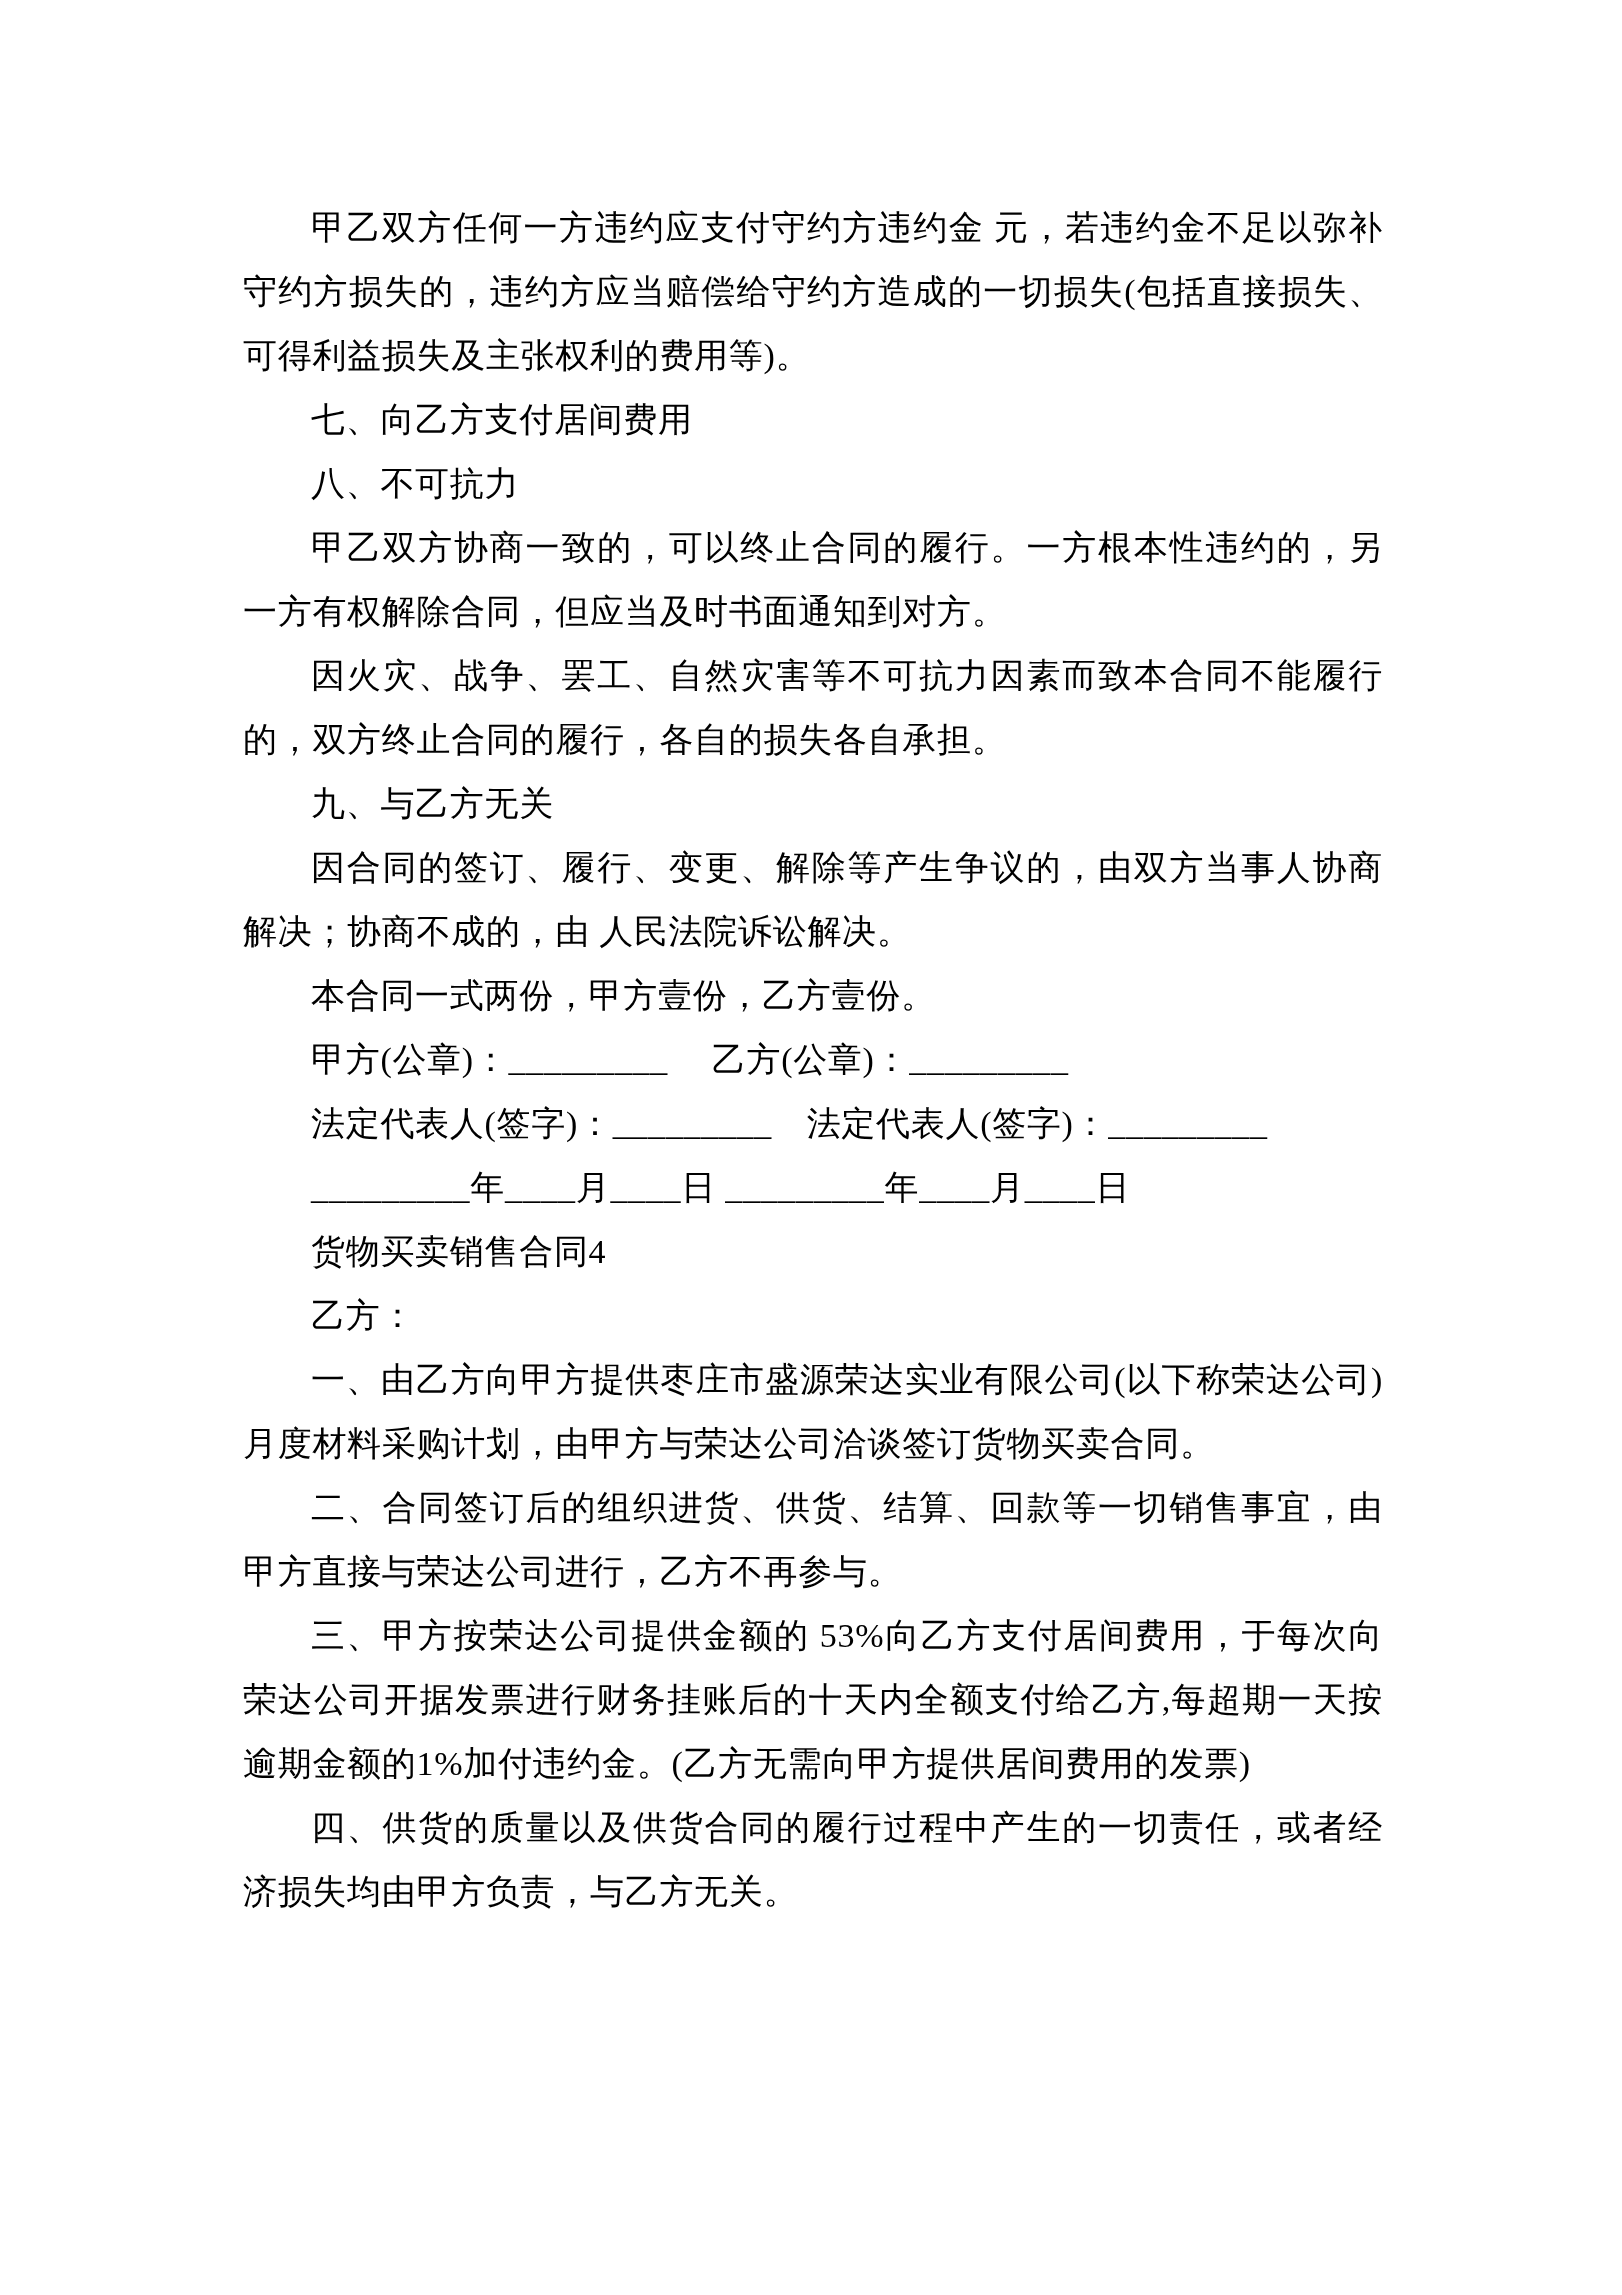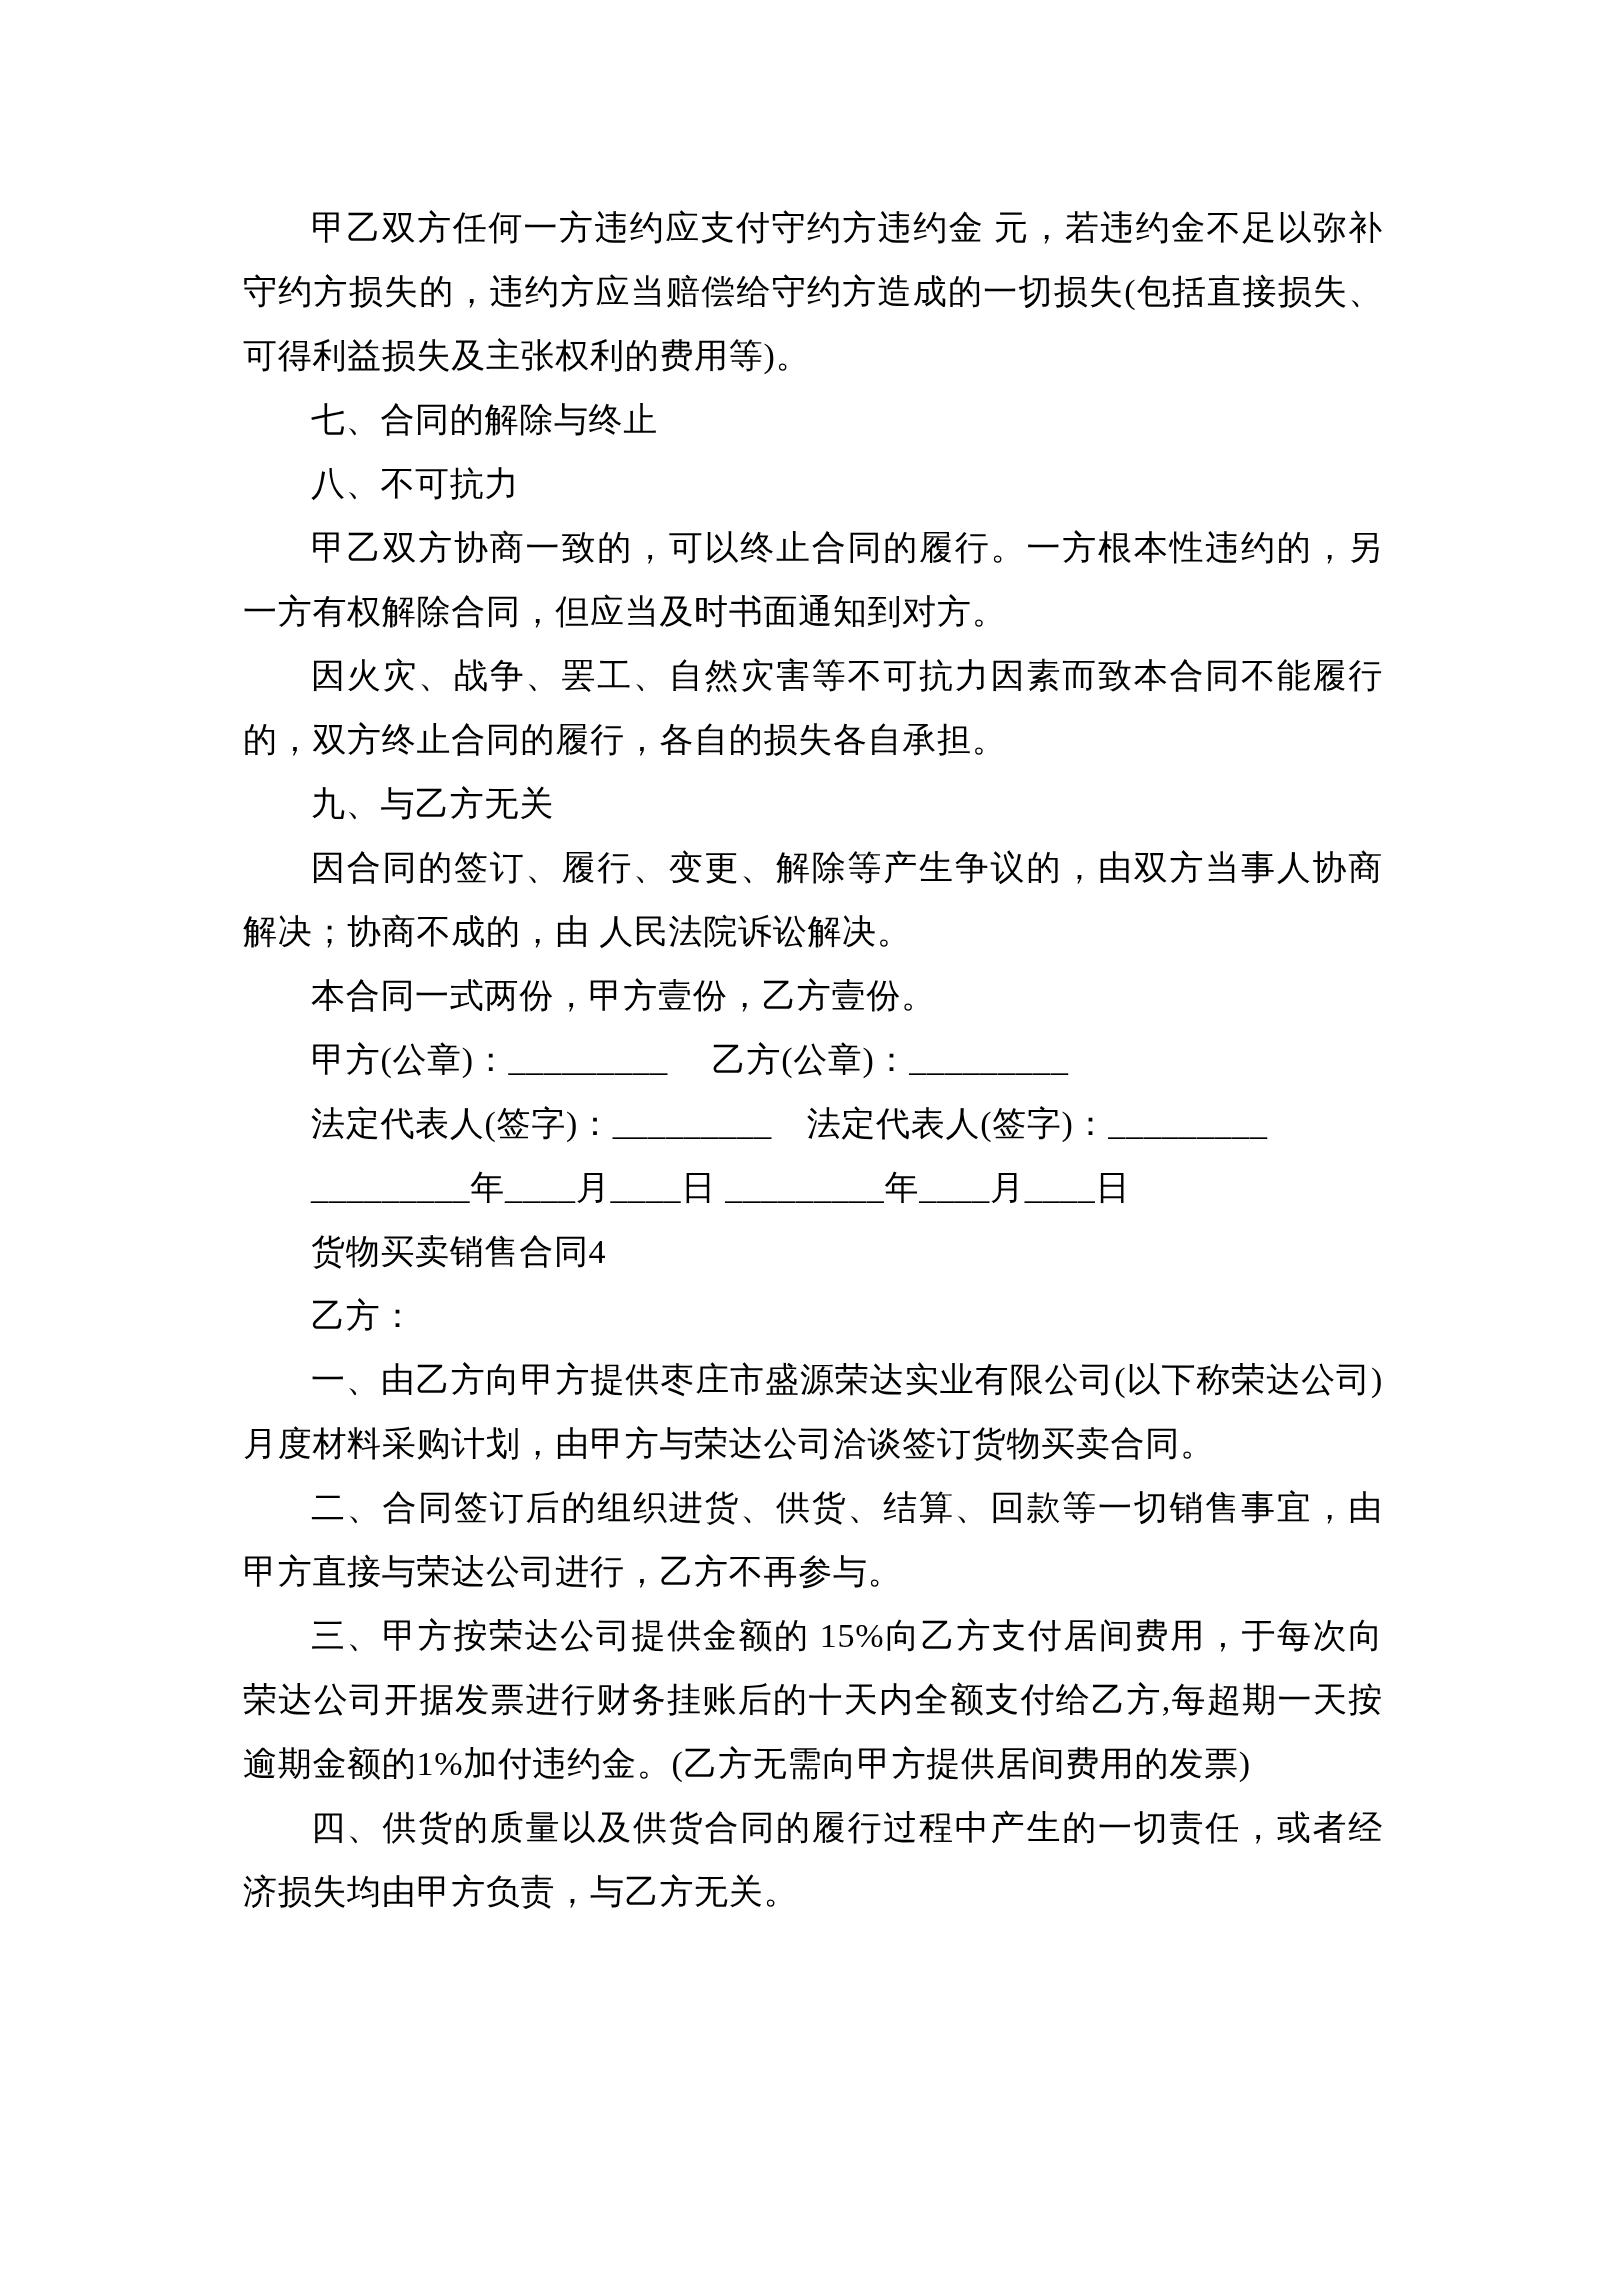--- a/index.html
+++ b/index.html
@@ -33,21 +33,21 @@
   }
 </style>
 </head>
 <body>
 
 <div class="page">
   <div class="content">
 
       <p class="para">甲乙双方任何一方违约应支付守约方违约金 元，若违约金不足以弥补守约方损失的，违约方应当赔偿给守约方造成的一切损失(包括直接损失、可得利益损失及主张权利的费用等)。</p>
 
-      <p class="para">七、合同的解除与终止</p>
+      <p class="para">七、向乙方支付居间费用</p>
 
       <p class="para">八、不可抗力</p>
 
       <p class="para">甲乙双方协商一致的，可以终止合同的履行。一方根本性违约的，另一方有权解除合同，但应当及时书面通知到对方。</p>
 
       <p class="para">因火灾、战争、罢工、自然灾害等不可抗力因素而致本合同不能履行的，双方终止合同的履行，各自的损失各自承担。</p>
 
       <p class="para">九、与乙方无关</p>
 
       <p class="para">因合同的签订、履行、变更、解除等产生争议的，由双方当事人协商解决；协商不成的，由 人民法院诉讼解决。</p>
@@ -63,18 +63,18 @@
 
       <p class="para">货物买卖销售合同4</p>
 
 
       <p class="para">乙方：</p>
 
       <p class="para">一、由乙方向甲方提供枣庄市盛源荣达实业有限公司(以下称荣达公司)月度材料采购计划，由甲方与荣达公司洽谈签订货物买卖合同。</p>
 
       <p class="para">二、合同签订后的组织进货、供货、结算、回款等一切销售事宜，由甲方直接与荣达公司进行，乙方不再参与。</p>
 
-      <p class="para">三、甲方按荣达公司提供金额的 15%向乙方支付居间费用，于每次向荣达公司开据发票进行财务挂账后的十天内全额支付给乙方,每超期一天按逾期金额的1%加付违约金。(乙方无需向甲方提供居间费用的发票)</p>
+      <p class="para">三、甲方按荣达公司提供金额的 53%向乙方支付居间费用，于每次向荣达公司开据发票进行财务挂账后的十天内全额支付给乙方,每超期一天按逾期金额的1%加付违约金。(乙方无需向甲方提供居间费用的发票)</p>
 
       <p class="para">四、供货的质量以及供货合同的履行过程中产生的一切责任，或者经济损失均由甲方负责，与乙方无关。</p>
     </div>
 </div>
 
 
 </body></html>

